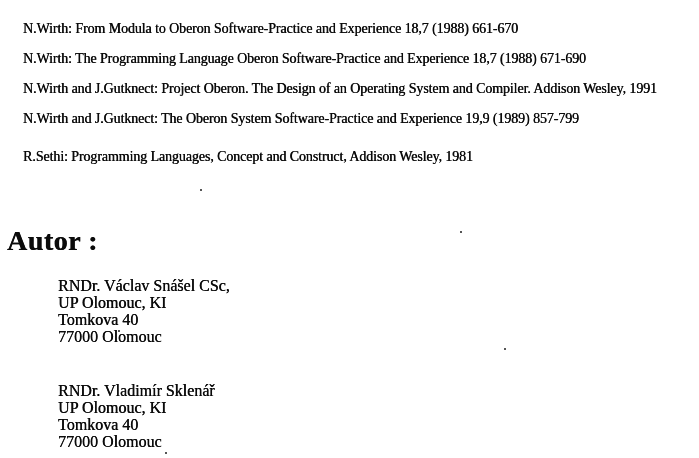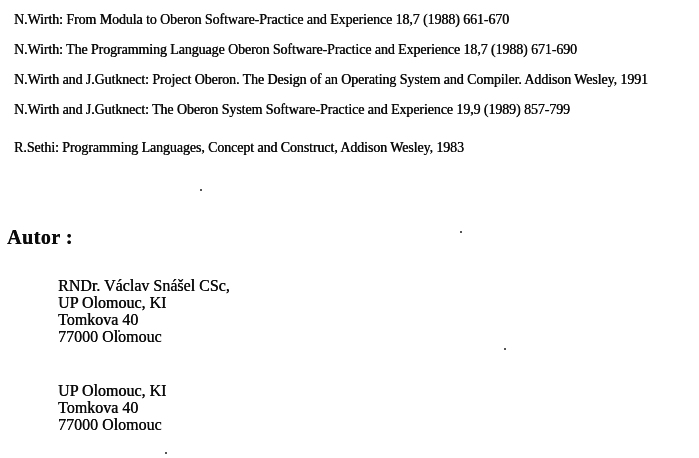--- a/index.html
+++ b/index.html
@@ -20,32 +20,32 @@
     inset: 0;
   }
   
   .ref, .addr-line, .autor-heading {
     text-shadow: 0.35px 0 0 currentColor;
     -webkit-font-smoothing: none;
   }
   .ref {
     position: absolute;
     left: 6px;
-    margin: 8px;
+    margin: 17px;
     font-size: 14px;
     line-height: 17px;
     letter-spacing: -0.1px;
     white-space: nowrap;
   }
   .autor-heading {
     position: absolute;
     left: 7px;
     top: 227px;
     margin: 0;
-    font-size: 20px;
+    font-size: 28px;
     font-weight: 700;
     line-height: 1;
     letter-spacing: 0.5px;
     white-space: nowrap;
   }
   .author-block {
     position: absolute;
     left: 58px;
     font-style: normal;
     font-size: 16px;
@@ -63,33 +63,34 @@
 </head>
 <body>
 
 <main class="doc">
 
   <section>
     <p class="ref" style="top:3px">N.Wirth: From Modula to Oberon Software-Practice and Experience 18,7 (1988) 661-670</p>
     <p class="ref" style="top:33px">N.Wirth: The Programming Language Oberon Software-Practice and Experience 18,7 (1988) 671-690</p>
     <p class="ref" style="top:63px">N.Wirth and J.Gutknect: Project Oberon. The Design of an Operating System and Compiler. Addison Wesley, 1991</p>
     <p class="ref" style="top:93px">N.Wirth and J.Gutknect: The Oberon System Software-Practice and Experience 19,9 (1989) 857-799</p>
-    <p class="ref" style="top:131px">R.Sethi: Programming Languages, Concept and Construct, Addison Wesley, 1983</p>
+    <p class="ref" style="top:131px">R.Sethi: Programming Languages, Concept and Construct, Addison Wesley, 1981</p>
   </section>
 
   <h1 class="autor-heading">Autor :</h1>
 
   <address class="author-block" style="top:277px">
     <div class="addr-line">RNDr. Václav Snášel CSc,</div>
     <div class="addr-line">UP Olomouc, KI</div>
     <div class="addr-line">Tomkova 40</div>
     <div class="addr-line">77000 Olomouc</div>
   </address>
 
   <address class="author-block" style="top:382px">
+    <div class="addr-line">RNDr. Vladimír Sklenář</div>
     <div class="addr-line">UP Olomouc, KI</div>
     <div class="addr-line">Tomkova 40</div>
     <div class="addr-line">77000 Olomouc</div>
   </address>
 
   <div>
       <div class="speck" style="left: 200px; top: 189px;"></div>
       <div class="speck" style="left: 460px; top: 231px;"></div>
       <div class="speck" style="left: 118px; top: 330px;"></div>
       <div class="speck" style="left: 504px; top: 348px;"></div>

